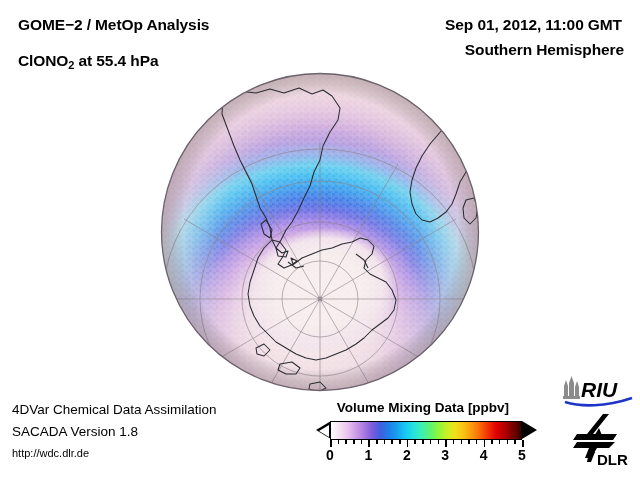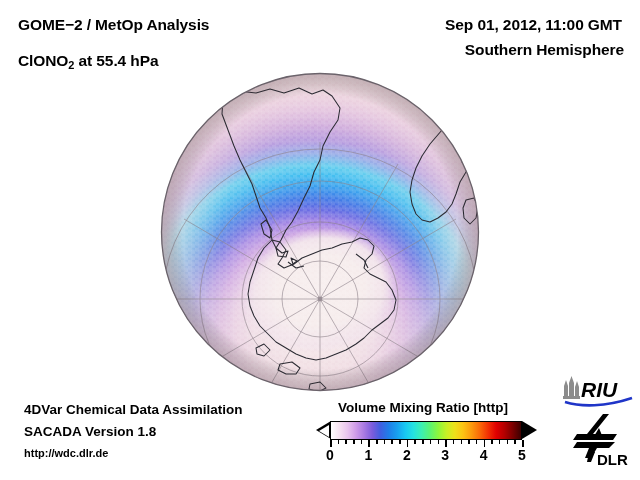--- a/index.html
+++ b/index.html
@@ -12,21 +12,21 @@
   #hdr-r1{right:18px;top:16px;text-align:right;}
   #hdr-r2{right:16px;top:41px;text-align:right;}
   .sub{font-size:11px;vertical-align:-3px;}
 
   
   #globe-wrap{position:absolute;left:160px;top:72px;width:320px;height:320px;}
   #globe{position:absolute;left:0;top:0;width:320px;height:320px;border-radius:50%;
          overflow:hidden;}
 
   
-  .foot{position:absolute;left:24px;font-weight:bold;font-size:13.5px;white-space:nowrap;}
+  .foot{position:absolute;left:12px;font-weight:normal;font-size:13.5px;white-space:nowrap;}
   #foot1{top:402px;}
   #foot2{top:424px;}
   #foot3{top:447px;font-size:11px;}
 
   
   #cb-title{position:absolute;left:308px;top:400px;width:230px;text-align:center;
             font-weight:bold;font-size:13.5px;}
   #cb-box{position:absolute;left:330px;top:421px;width:192px;height:19px;
           border:1.5px solid #000;box-sizing:border-box;}
   #cb-grad{position:absolute;left:0;top:0;right:0;bottom:0;}
@@ -189,21 +189,21 @@
     </g>
 
     <circle cx="160" cy="160" r="158.5" fill="none" stroke="#6b636b" stroke-width="1.3"></circle>
   </svg>
 </div>
 
 <div class="foot" id="foot1">4DVar Chemical Data Assimilation</div>
 <div class="foot" id="foot2">SACADA Version 1.8</div>
 <div class="foot" id="foot3">http://wdc.dlr.de</div>
 
-<div id="cb-title">Volume Mixing Ratio [http]</div>
+<div id="cb-title">Volume Mixing Data [ppbv]</div>
 <div id="cb-arrow-l" class="cb-arrow"></div>
 <div id="cb-arrow-l-in"></div>
 <div id="cb-arrow-r" class="cb-arrow"></div>
 <div id="cb-box">
     <div id="cb-grad" style="background: linear-gradient(to right, rgb(255, 255, 255) 0%, rgb(247, 226, 242) 4.35%, rgb(233, 196, 238) 8.7%, rgb(207, 156, 232) 13.04%, rgb(169, 122, 226) 17.39%, rgb(123, 92, 220) 21.74%, rgb(63, 95, 224) 26.09%, rgb(31, 127, 232) 30.43%, rgb(24, 160, 239) 34.78%, rgb(24, 200, 242) 39.13%, rgb(37, 226, 224) 43.48%, rgb(61, 240, 176) 47.83%, rgb(92, 244, 114) 52.17%, rgb(142, 246, 60) 56.52%, rgb(200, 240, 37) 60.87%, rgb(238, 225, 26) 65.22%, rgb(252, 195, 19) 69.57%, rgb(252, 154, 13) 73.91%, rgb(250, 106, 8) 78.26%, rgb(242, 50, 4) 82.61%, rgb(224, 0, 0) 86.96%, rgb(180, 0, 0) 91.3%, rgb(122, 0, 0) 95.65%, rgb(60, 0, 0) 100%);"></div>
   </div>
 <div id="cb-ticks">
     <i style="left: 0%; height: 7px;"></i>
     <i style="left: 4%; height: 3.5px;"></i>
     <i style="left: 8%; height: 3.5px;"></i>

